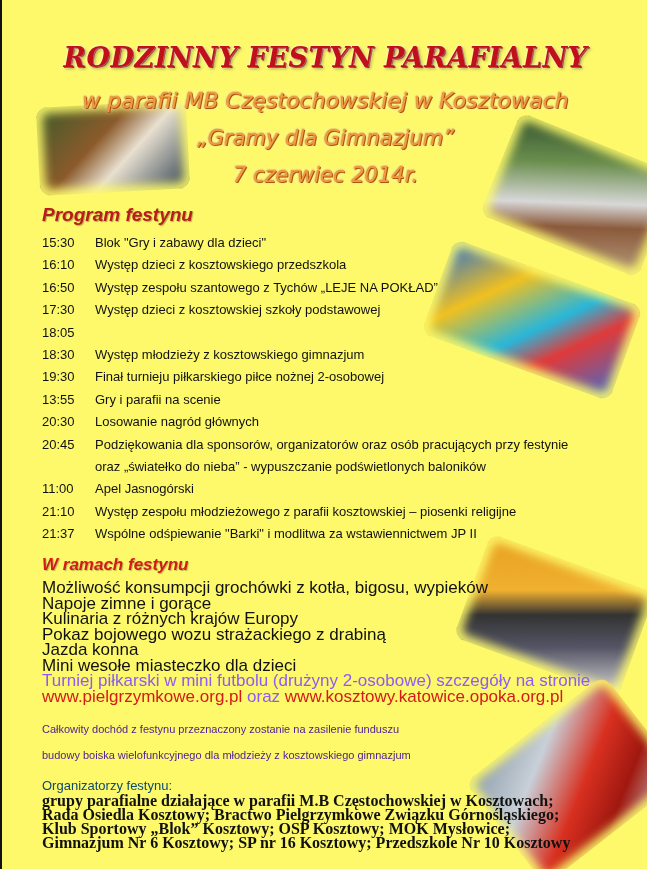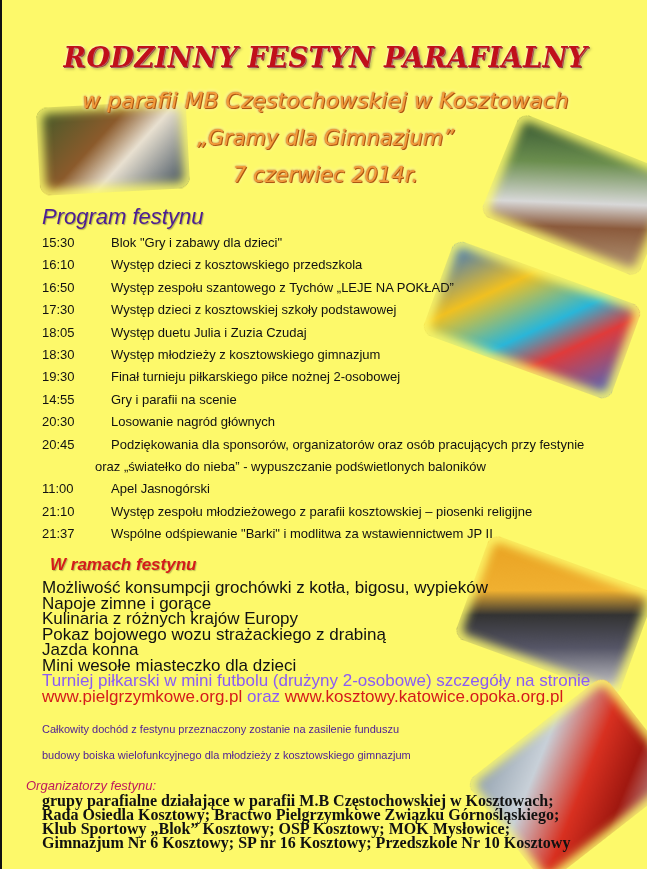--- a/index.html
+++ b/index.html
@@ -9,31 +9,31 @@
   .sub{position:absolute;left:0;width:647px;text-align:center;font-family:"DejaVu Sans",sans-serif;font-style:italic;color:#f39b3a;text-shadow:0 0 2px #a14a10,1px 1px 0 #b35a12,0 0 4px #fff;}
   .sub1{top:88px;font-size:22px;}
   .sub2{top:126px;font-size:21px;}
   .sub3{top:163px;font-size:21px;}
   .photo{position:absolute;border-radius:12px;filter:blur(.3px);box-shadow:0 0 10px 6px rgba(253,249,106,.9) inset;}
   .p1{left:36px;top:104px;width:150px;height:88px;background:linear-gradient(135deg,#3d5a2a,#8b5a2b 40%,#e8e0d0 60%,#2c3e50);transform:rotate(-3deg);}
   .p2{left:492px;top:140px;width:170px;height:110px;background:linear-gradient(160deg,#2f4f2f 0%,#6b8e4e 30%,#d8d8d8 55%,#8b5a3c 70%,#b8a080);transform:rotate(22deg);}
   .p3{left:430px;top:270px;width:200px;height:100px;background:linear-gradient(135deg,#2a6fd1,#f0c020 30%,#29b6d9 55%,#e03a3a 70%,#3a6fd0);transform:rotate(20deg);}
   .p4{left:465px;top:560px;width:175px;height:110px;background:linear-gradient(160deg,#e8a020,#f0b030 35%,#333 50%,#556 70%,#ddd);transform:rotate(20deg);}
   .p5{left:485px;top:715px;width:175px;height:130px;background:linear-gradient(150deg,#8a9aa8,#c8d0d8 30%,#d83020 55%,#a01810 75%,#ccc);transform:rotate(-38deg);}
-  .sec-program{position:absolute;left:40px;top:204px;font-weight:normal;font-style:italic;font-size:22px;color:#4c1d95;text-shadow:1px 1px 1px rgba(0,0,0,.3);}
+  .sec-program{position:absolute;left:40px;top:204px;font-weight:bold;font-style:italic;font-size:19px;color:#b91c1c;text-shadow:1px 1px 1px rgba(0,0,0,.3);}
   .schedule{position:absolute;left:40px;top:232px;font-size:13px;color:#111;}
-  .row{display:flex;height:22.4px;line-height:22.4px;gap:16px;}
+  .row{display:flex;height:22.4px;line-height:22.4px;}
   .row .t{width:53px;}
   .row.cont{padding-left:53px;}
-  .sec-wramach{position:absolute;left:48px;top:555px;font-weight:bold;font-style:italic;font-size:17px;color:#d41b1b;text-shadow:1px 1px 1px rgba(0,0,0,.25);}
+  .sec-wramach{position:absolute;left:40px;top:555px;font-weight:bold;font-style:italic;font-size:17px;color:#d41b1b;text-shadow:1px 1px 1px rgba(0,0,0,.25);}
   .list{position:absolute;left:40px;top:580px;font-size:17px;line-height:15.5px;color:#111;}
   .blue{color:#8b5cf6;}
   .red{color:#d41b1b;}
   .income{position:absolute;left:40px;top:716px;font-size:11px;color:#4c1d95;line-height:26px;}
-  .org-h{position:absolute;left:24px;top:778px;font-style:italic;font-size:13px;color:#be185d;}
+  .org-h{position:absolute;left:40px;top:778px;font-size:13px;color:#0c4a6e;}
   .org{position:absolute;left:40px;top:794px;font-family:"Liberation Serif",serif;font-weight:bold;font-size:16px;line-height:14px;color:#111;}
 </style>
 </head>
 <body>
 
 <div class="page">
   <div class="photo p1"></div>
   <div class="photo p2"></div>
   <div class="photo p3"></div>
   <div class="photo p4"></div>
@@ -57,32 +57,31 @@
     <div class="row">
         <span class="t">16:50</span>
         <span>Występ zespołu szantowego z Tychów „LEJE NA POKŁAD”</span>
       </div>
     <div class="row">
         <span class="t">17:30</span>
         <span>Występ dzieci z kosztowskiej szkoły podstawowej</span>
       </div>
     <div class="row">
         <span class="t">18:05</span>
-        <span>Występ duetu Julia i Zuzia Czudaj</span>
       </div>
     <div class="row">
         <span class="t">18:30</span>
         <span>Występ młodzieży z kosztowskiego gimnazjum</span>
       </div>
     <div class="row">
         <span class="t">19:30</span>
         <span>Finał turnieju piłkarskiego piłce nożnej 2-osobowej</span>
       </div>
     <div class="row">
-        <span class="t">14:55</span>
+        <span class="t">13:55</span>
         <span>Gry i parafii na scenie</span>
       </div>
     <div class="row">
         <span class="t">20:30</span>
         <span>Losowanie nagród głównych</span>
       </div>
     <div class="row">
         <span class="t">20:45</span>
         <span>Podziękowania dla sponsorów, organizatorów oraz osób pracujących przy festynie</span>
       </div>

